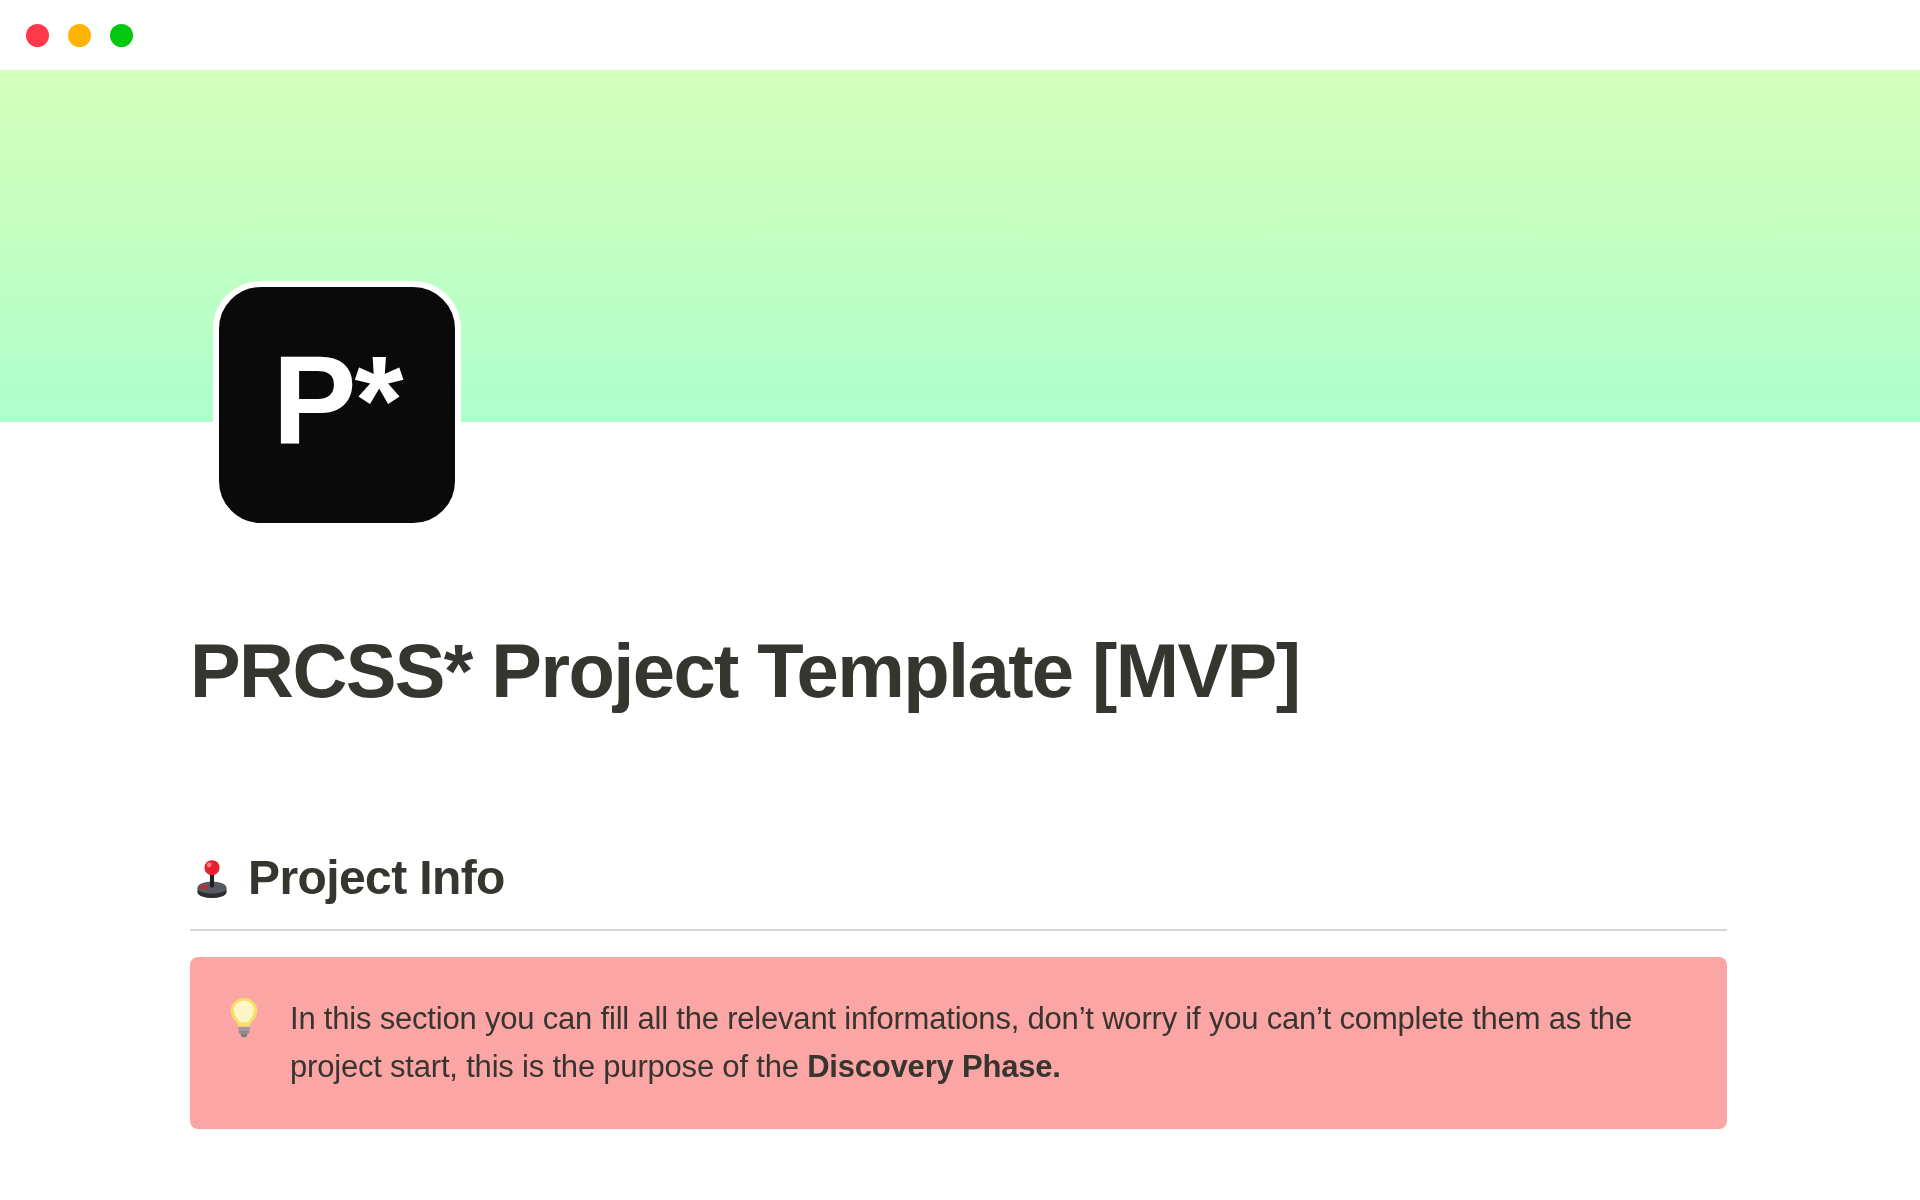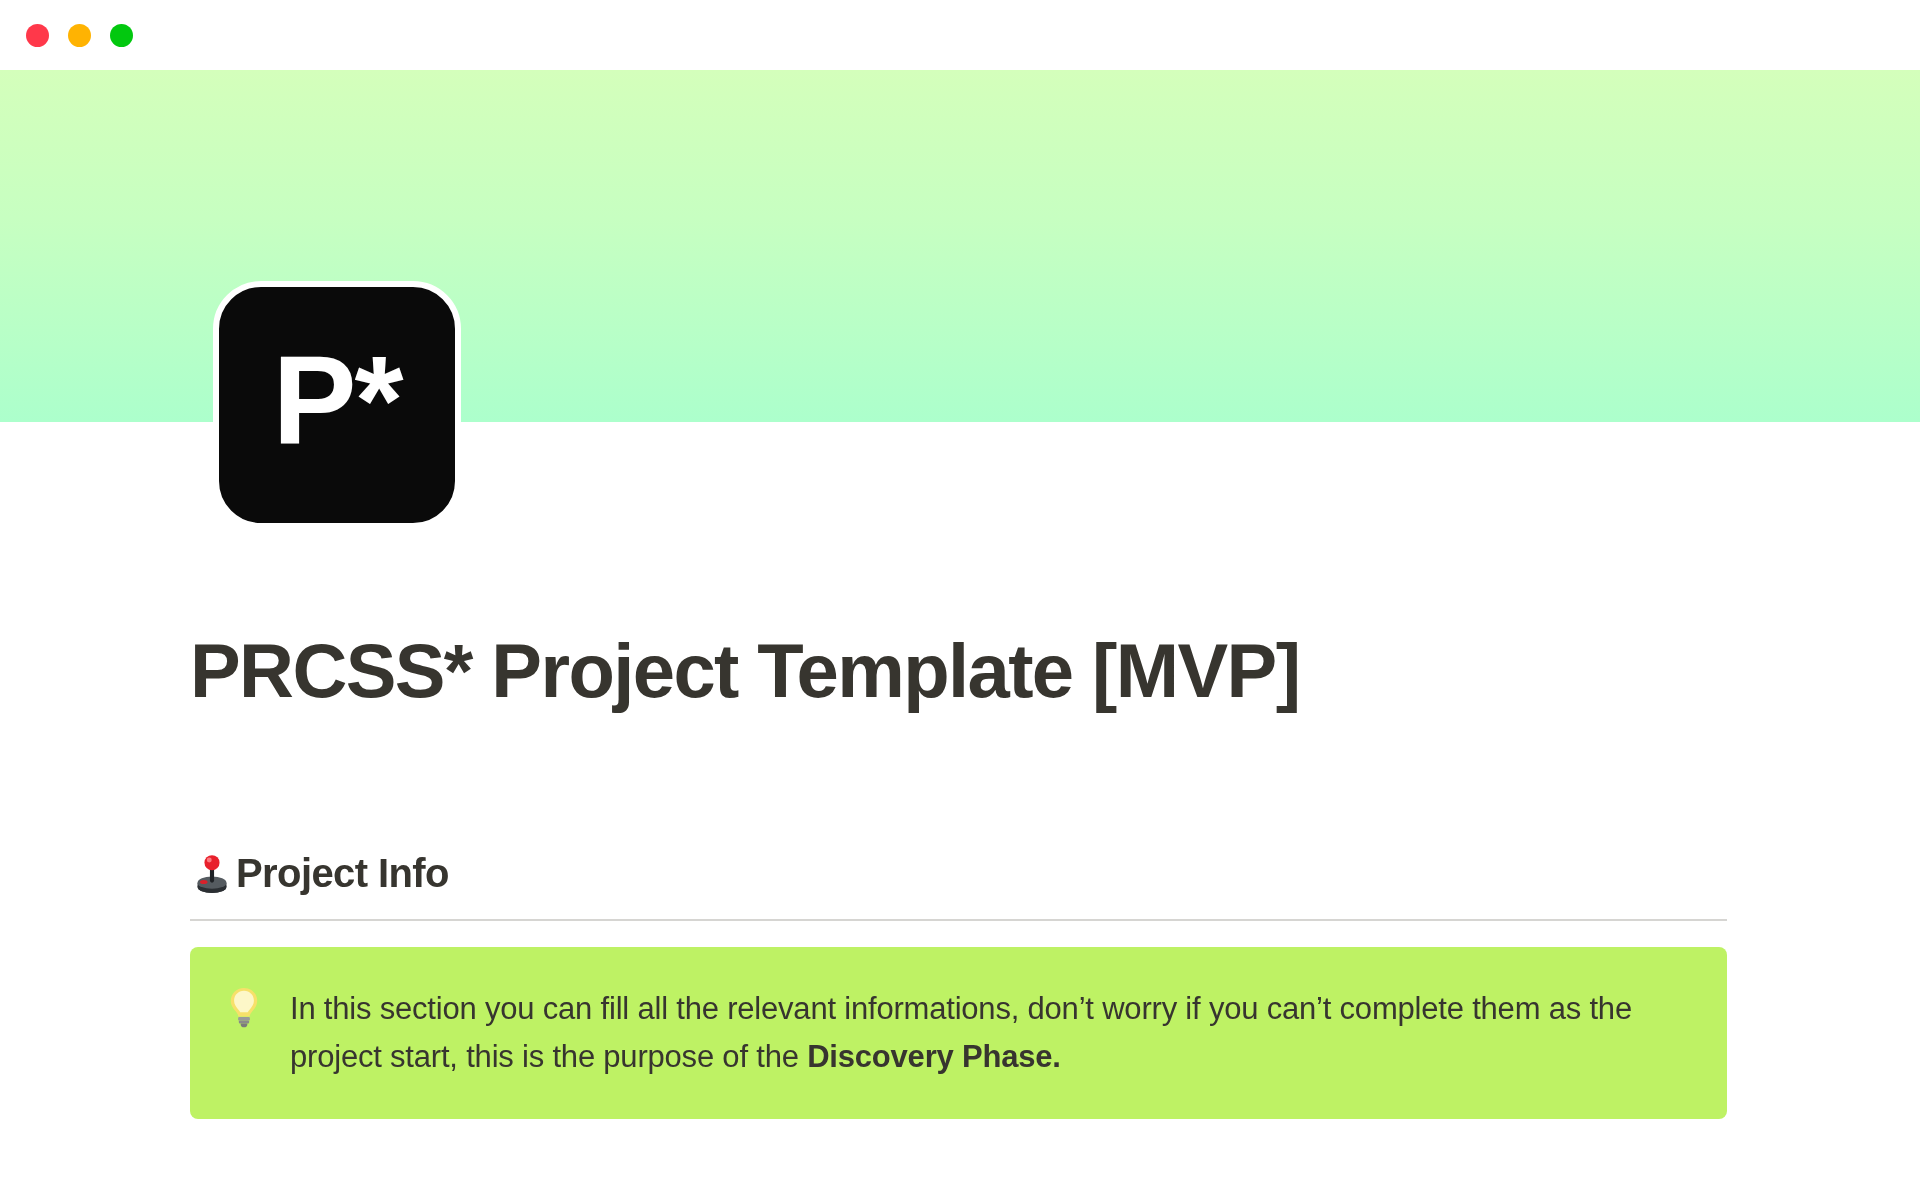--- a/index.html
+++ b/index.html
@@ -110,23 +110,23 @@
     font-weight: 700;
     color: #37352f;
     letter-spacing: -1.6px;
     line-height: 1.12;
     margin-top: 38px;
   }
 
   .heading-2 {
     display: flex;
     align-items: center;
-    gap: 2px;
+    gap: 14px;
     margin-top: 136px;
-    font-size: 40px;
+    font-size: 48px;
     font-weight: 700;
     color: #37352f;
     letter-spacing: -0.6px;
     line-height: 1.2;
   }
   .heading-emoji {
     font-size: 38px;
     line-height: 1;
     display: inline-block;
     width: 44px;
@@ -139,21 +139,21 @@
     height: 2px;
     background: #d6d5d2;
     border: none;
   }
 
   
   .callout {
     margin-top: 26px;
     width: 1537px;
     min-height: 155px;
-    background: #bef264;
+    background: #fca5a5;
     border-radius: 8px;
     display: flex;
     align-items: flex-start;
     padding: 38px 42px 38px 36px;
   }
   .callout-emoji {
     flex: 0 0 auto;
     font-size: 34px;
     line-height: 1.35;
     width: 46px;

